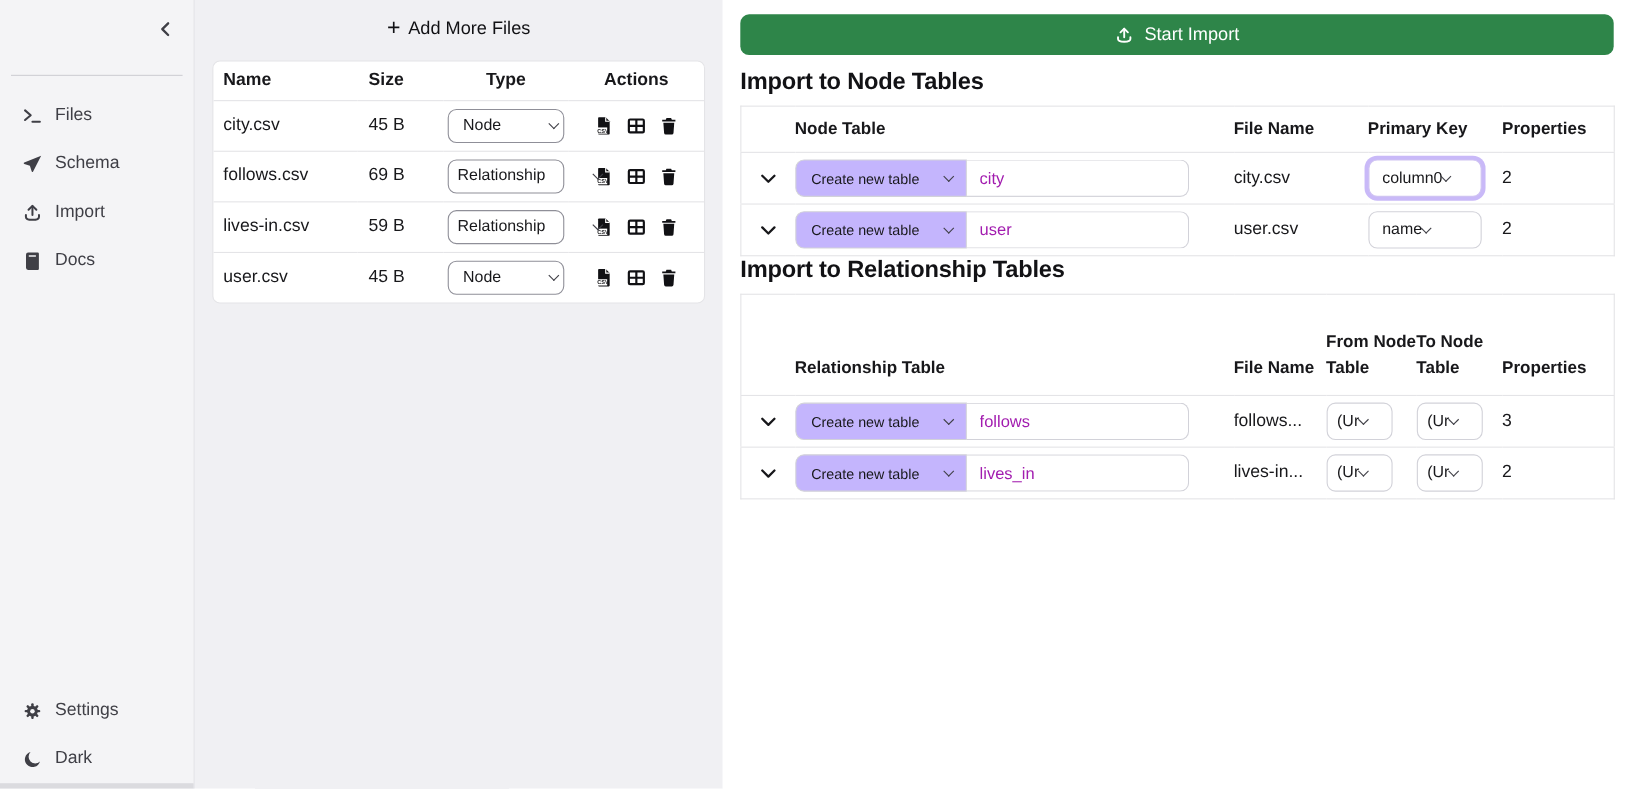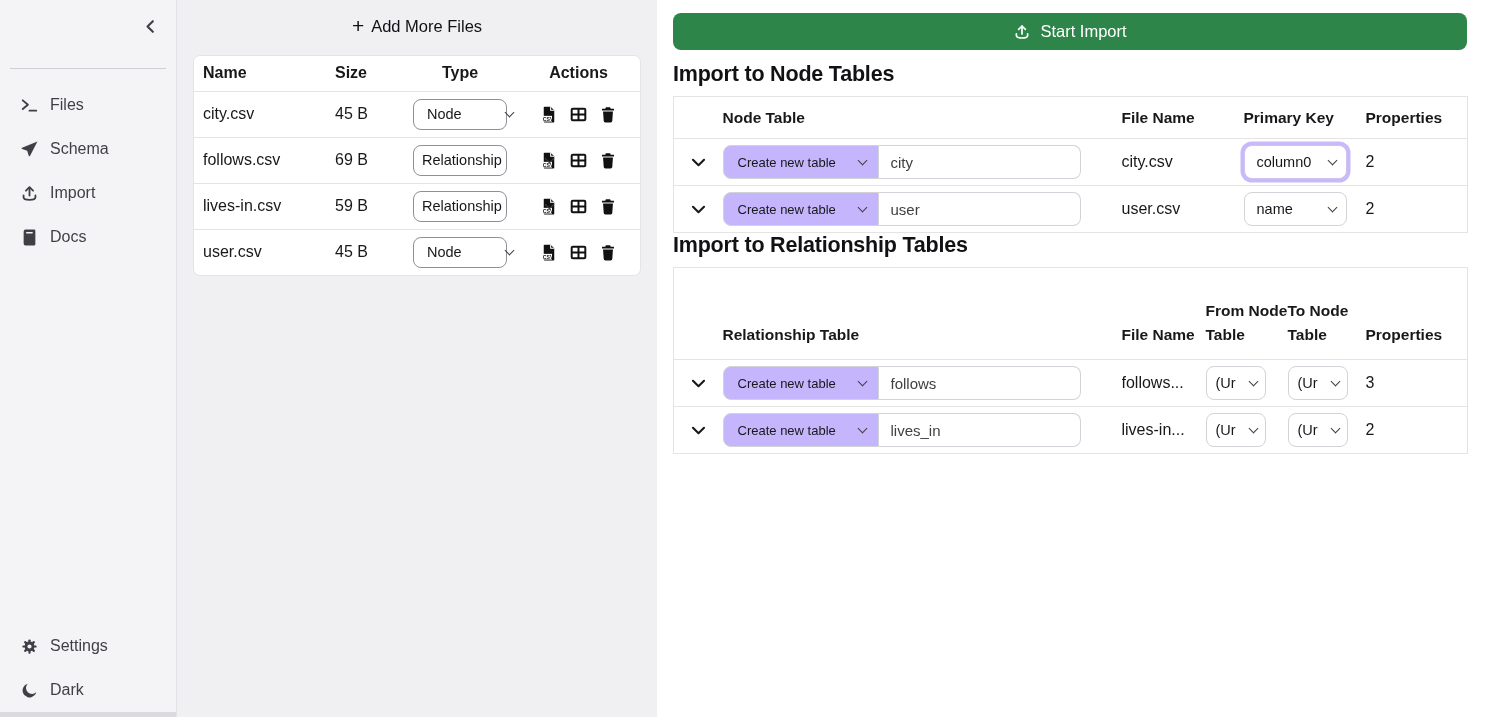--- a/index.html
+++ b/index.html
@@ -36,21 +36,21 @@
   table { border-collapse:collapse; }
   .ftable { width:446px; table-layout:fixed; }
   .ftable col.c1{width:131px} .ftable col.c2{width:78px} .ftable col.c3{width:114px} .ftable col.c4{width:123px}
   .ftable th { font-size:16px; font-weight:700; height:35px; border-bottom:1px solid #e4e4e7; }
   .ftable td { height:46px; border-bottom:1px solid #e4e4e7; font-size:16px; }
   .ftable tr:last-child td { border-bottom:none; }
   .ftable th.l, .ftable td.l { text-align:left; padding-left:9px; }
   .ftable th.l2, .ftable td.l2 { text-align:left; padding-left:10px; }
   .ftable th.c, .ftable td.c { text-align:center; }
   .type-sel { display:inline-flex; align-items:center; justify-content:space-between;
-              width:94px; height:31px; border:1.3px solid #8f8f98; border-radius:8px;
+              width:106px; height:31px; border:1.3px solid #8f8f98; border-radius:8px;
               background:#fff; padding:0 9px 0 13px; font-size:14.5px; cursor:pointer;gap:44px; }
   .type-sel.wide { padding-left:8px; }
   .chev { width:7px; height:7px; border-right:1.7px solid #3f3f46; border-bottom:1.7px solid #3f3f46;
           transform:rotate(45deg); margin-top:-4px; flex:none; }
   .act-icons { display:flex; align-items:center; justify-content:center; gap:11px; }
   .icon-btn { display:inline-flex; cursor:pointer; }
 
   
   .importpanel { flex:1; background:#fff; padding:13px 0 15px 16px; }
   .start-btn { display:flex; align-items:center; justify-content:center; gap:9px;
@@ -68,23 +68,23 @@
   .ntable col.e{width:49px} .ntable col.t{width:399px} .ntable col.f{width:122px}
   .ntable col.k{width:122px} .ntable col.p{width:102px}
   .rtable col.e{width:49px} .rtable col.t{width:399px} .rtable col.f{width:84px}
   .rtable col.fr{width:82px} .rtable col.to{width:78px} .rtable col.p{width:102px}
   .expander { display:flex; align-items:center; justify-content:center; cursor:pointer; }
   .group { display:flex; height:34px; width:358px; }
   .group .gsel { display:flex; align-items:center; justify-content:space-between; width:156px;
                  border:1px solid #d2d2d9; border-radius:8px 0 0 8px; background:#c4b5fd;
                  padding:0 12px 0 14px; font-size:13px; cursor:pointer; }
   .group .ginput { width:202px; border:1px solid #d2d2d9; border-left:none; border-radius:0 8px 8px 0;
-                   padding:0 12px; font-size:15px; color:#404040; background:#fff; outline:none;
+                   padding:0 12px; font-size:15px; color:#a21caf; background:#fff; outline:none;
                    font-family:"Liberation Sans", sans-serif; }
-  .mini-sel { display:inline-flex; align-items:center; justify-content:space-between;
+  .mini-sel { display:inline-flex; align-items:center; justify-content:flex-start;
               height:34px; border:1px solid #d2d2d9; border-radius:8px; background:#fff;
               font-size:14.5px; cursor:pointer; }
   .pk-sel { width:103px; padding:0 10px 0 12px; }
   .pk-sel.focused { box-shadow:0 0 0 3.5px #c9b9f8; border-color:#cfc3f2; }
   .un-sel { width:60px; padding:0 8px 0 9px; }
   .un-sel .lbl { overflow:hidden; white-space:nowrap; }
   .fn-cell { white-space:nowrap; overflow:hidden; }
   svg.ic { display:block; }
 </style>
 </head>

